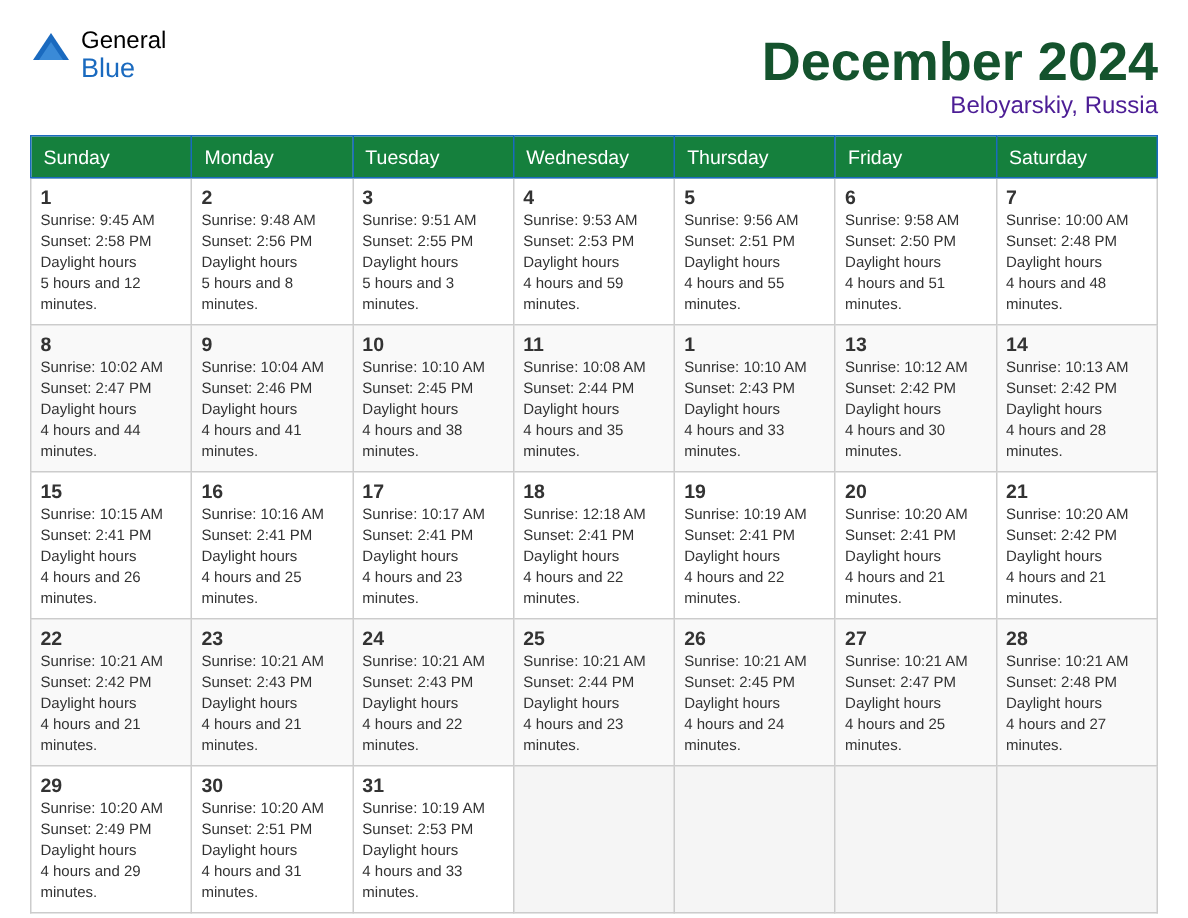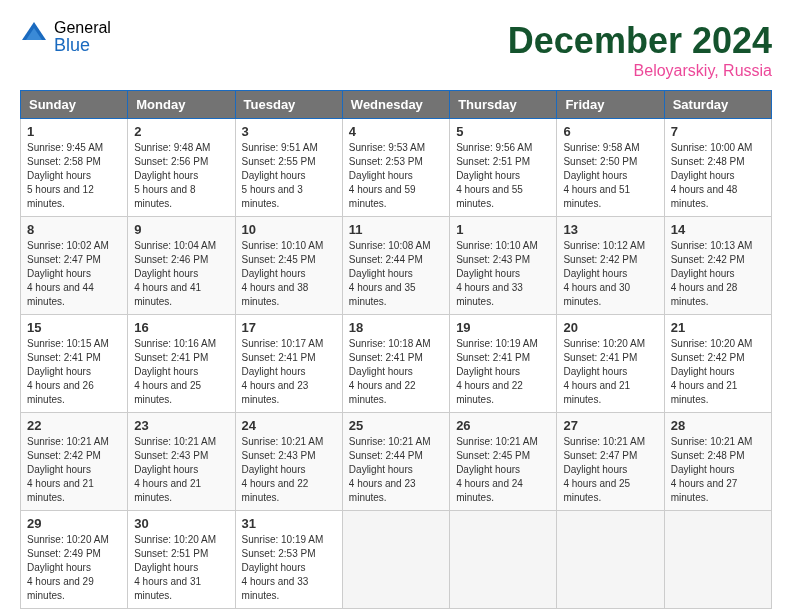--- a/index.html
+++ b/index.html
@@ -38,31 +38,31 @@
     .title-block {
       text-align: right;
     }
     .month-title {
       font-size: 36px;
       font-weight: bold;
       color: #14532d;
     }
     .location {
       font-size: 16px;
-      color: #ec4899;
+      color: #4c1d95;
     }
     .calendar {
       width: 100%;
       border-collapse: collapse;
     }
     .calendar th {
-      background: #737373;
+      background: #15803d;
       color: #fff;
       font-size: 13px;
-      font-weight: bold;
+      font-weight: normal;
       padding: 6px 8px;
       text-align: left;
       border: 1px solid #1a6abf;
     }
     .calendar td {
       border: 1px solid #ccc;
       vertical-align: top;
       padding: 5px 6px;
       font-size: 10.5px;
       color: #333;
@@ -277,21 +277,21 @@
           <div class="day-info">
             <span>Sunrise: 10:17 AM</span><br>
             <span>Sunset: 2:41 PM</span><br>
             <span>Daylight hours</span><br>
             <span>4 hours and 23 minutes.</span>
           </div>
         </td>
         <td>
           <span class="day-num">18</span>
           <div class="day-info">
-            <span>Sunrise: 10:18 AM</span><br>
+            <span>Sunrise: 12:18 AM</span><br>
             <span>Sunset: 2:41 PM</span><br>
             <span>Daylight hours</span><br>
             <span>4 hours and 22 minutes.</span>
           </div>
         </td>
         <td>
           <span class="day-num">19</span>
           <div class="day-info">
             <span>Sunrise: 10:19 AM</span><br>
             <span>Sunset: 2:41 PM</span><br>

